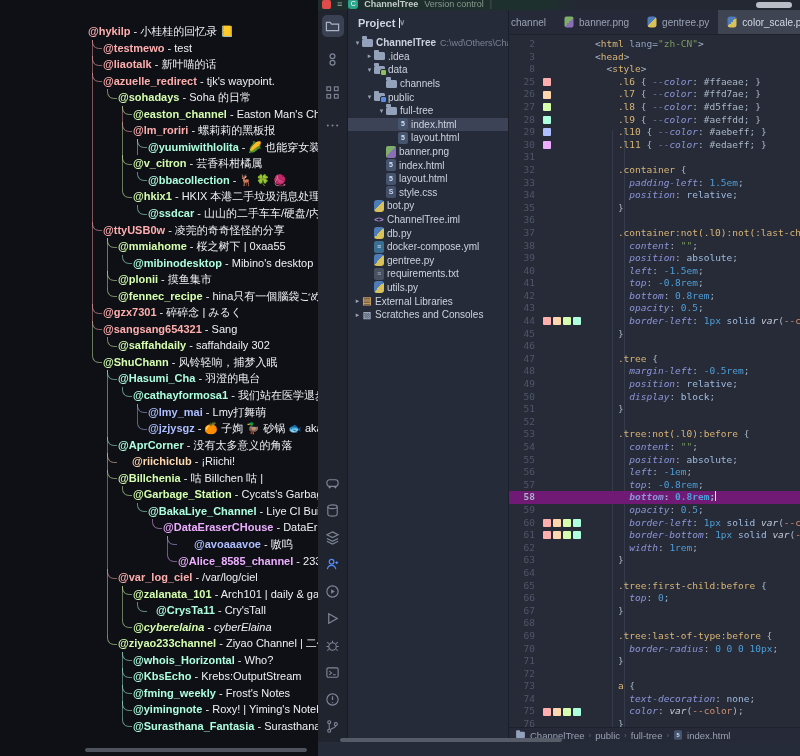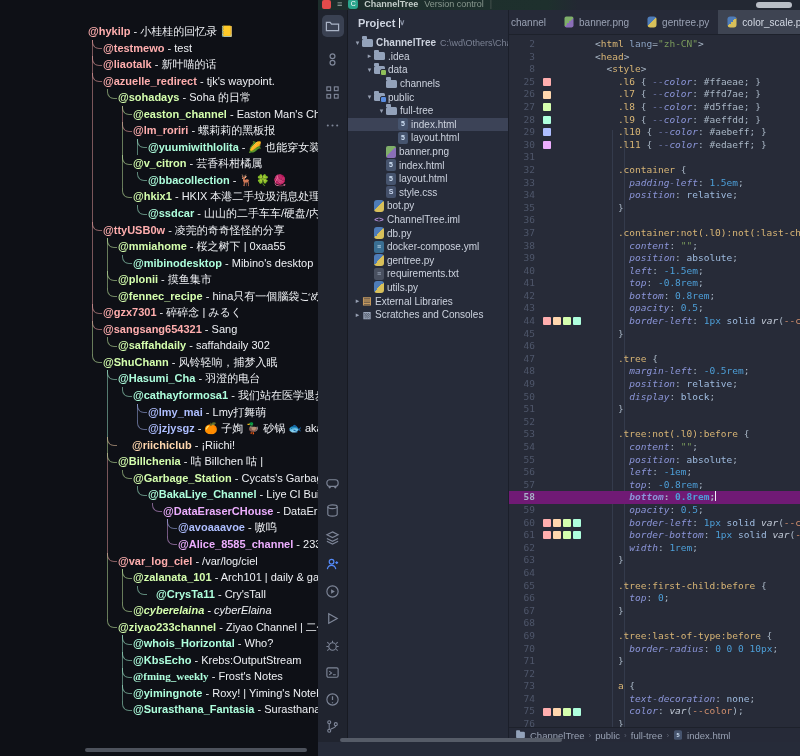--- a/index.html
+++ b/index.html
@@ -243,20 +243,25 @@
         <span class="guide" style="left: 137px; border-color: rgb(174, 190, 255);"></span>
         <span class="elbow" style="left: 137px; border-color: rgb(174, 190, 255);"></span>
         <span class="txt" style="left: 148px;"><span class="phandle" style="color: rgb(174, 190, 255);">@lmy_mai</span><span class="psep"> - </span><span class="pdesc">Lmy打舞萌</span></span>
       </div>
       <div class="prow">
         <span class="guide" style="left: 107px; border-color: rgb(174, 255, 221);"></span>
         <span class="elbow" style="left: 137px; border-color: rgb(174, 190, 255);"></span>
         <span class="txt" style="left: 148px;"><span class="phandle" style="color: rgb(174, 190, 255);">@jzjysgz</span><span class="psep"> - </span><span class="pdesc">🍊 子姰 🦆 砂锅 🐟 aka梦吃何</span></span>
       </div>
       <div class="prow">
+        <span class="guide" style="left: 107px; border-color: rgb(255, 215, 174);"></span>
+        <span class="elbow" style="left: 107px; border-color: rgb(174, 255, 221);"></span>
+        <span class="txt" style="left: 118px;"><span class="phandle" style="color: rgb(174, 255, 221);">@AprCorner</span><span class="psep"> - </span><span class="pdesc">没有太多意义的角落</span></span>
+      </div>
+      <div class="prow">
         <span class="guide" style="left: 107px; border-color: rgb(213, 255, 174);"></span>
         <span class="elbow" style="left: 107px; border-color: rgb(255, 215, 174);"></span>
         <span class="txt" style="left: 132px;"><span class="phandle" style="color: rgb(255, 215, 174);">@riichiclub</span><span class="psep"> - </span><span class="pdesc">¡Riichi!</span></span>
       </div>
       <div class="prow">
         <span class="guide" style="left: 107px; border-color: rgb(255, 174, 174);"></span>
         <span class="elbow" style="left: 107px; border-color: rgb(213, 255, 174);"></span>
         <span class="txt" style="left: 118px;"><span class="phandle" style="color: rgb(213, 255, 174);">@Billchenia</span><span class="psep"> - </span><span class="pdesc">咕 Billchen 咕 |</span></span>
       </div>
       <div class="prow">
@@ -271,21 +276,21 @@
       </div>
       <div class="prow">
         <span class="guide" style="left: 107px; border-color: rgb(255, 174, 174);"></span>
         <span class="elbow" style="left: 152px; border-color: rgb(237, 174, 255);"></span>
         <span class="txt" style="left: 163px;"><span class="phandle" style="color: rgb(237, 174, 255);">@DataEraserCHouse</span><span class="psep"> - </span><span class="pdesc">DataEraserC的小屋</span></span>
       </div>
       <div class="prow">
         <span class="guide" style="left: 107px; border-color: rgb(255, 174, 174);"></span>
         <span class="guide" style="left: 167px; border-color: rgb(237, 174, 255);"></span>
         <span class="elbow" style="left: 167px; border-color: rgb(174, 190, 255);"></span>
-        <span class="txt" style="left: 178px;"><span class="phandle" style="color: rgb(174, 190, 255);">@avoaaavoe</span><span class="psep"> - </span><span class="pdesc">嗷呜</span></span>
+        <span class="txt" style="left: 194px;"><span class="phandle" style="color: rgb(174, 190, 255);">@avoaaavoe</span><span class="psep"> - </span><span class="pdesc">嗷呜</span></span>
       </div>
       <div class="prow">
         <span class="guide" style="left: 107px; border-color: rgb(255, 174, 174);"></span>
         <span class="elbow" style="left: 167px; border-color: rgb(237, 174, 255);"></span>
         <span class="txt" style="left: 178px;"><span class="phandle" style="color: rgb(237, 174, 255);">@Alice_8585_channel</span><span class="psep"> - </span><span class="pdesc">233355607的废话频道好想</span></span>
       </div>
       <div class="prow">
         <span class="guide" style="left: 107px; border-color: rgb(213, 255, 174);"></span>
         <span class="elbow" style="left: 107px; border-color: rgb(255, 174, 174);"></span>
         <span class="txt" style="left: 118px;"><span class="phandle" style="color: rgb(255, 174, 174);">@var_log_ciel</span><span class="psep"> - </span><span class="pdesc">/var/log/ciel</span></span>
@@ -317,21 +322,21 @@
         <span class="txt" style="left: 133px;"><span class="phandle" style="color: rgb(174, 255, 221);">@whois_Horizontal</span><span class="psep"> - </span><span class="pdesc">Who?</span></span>
       </div>
       <div class="prow">
         <span class="guide" style="left: 122px; border-color: rgb(174, 255, 221);"></span>
         <span class="elbow" style="left: 122px; border-color: rgb(174, 255, 221);"></span>
         <span class="txt" style="left: 133px;"><span class="phandle" style="color: rgb(174, 255, 221);">@KbsEcho</span><span class="psep"> - </span><span class="pdesc">Krebs:OutputStream</span></span>
       </div>
       <div class="prow">
         <span class="guide" style="left: 122px; border-color: rgb(174, 255, 221);"></span>
         <span class="elbow" style="left: 122px; border-color: rgb(174, 255, 221);"></span>
-        <span class="txt" style="left: 133px;"><span class="phandle" style="color: rgb(174, 255, 221); font-family: Liberation Serif, serif;">@fming_weekly</span><span class="psep"> - </span><span class="pdesc">Frost's Notes</span></span>
+        <span class="txt" style="left: 133px;"><span class="phandle" style="color: rgb(174, 255, 221);">@fming_weekly</span><span class="psep"> - </span><span class="pdesc">Frost's Notes</span></span>
       </div>
       <div class="prow">
         <span class="guide" style="left: 122px; border-color: rgb(174, 255, 221);"></span>
         <span class="elbow" style="left: 122px; border-color: rgb(174, 255, 221);"></span>
         <span class="txt" style="left: 133px;"><span class="phandle" style="color: rgb(174, 255, 221);">@yimingnote</span><span class="psep"> - </span><span class="pdesc">Roxy! | Yiming's Notebook</span></span>
       </div>
       <div class="prow">
         <span class="elbow" style="left: 122px; border-color: rgb(174, 255, 221);"></span>
         <span class="txt" style="left: 133px;"><span class="phandle" style="color: rgb(174, 255, 221);">@Surasthana_Fantasia</span><span class="psep"> - </span><span class="pdesc">Surasthana Fantasia</span></span>
       </div>

